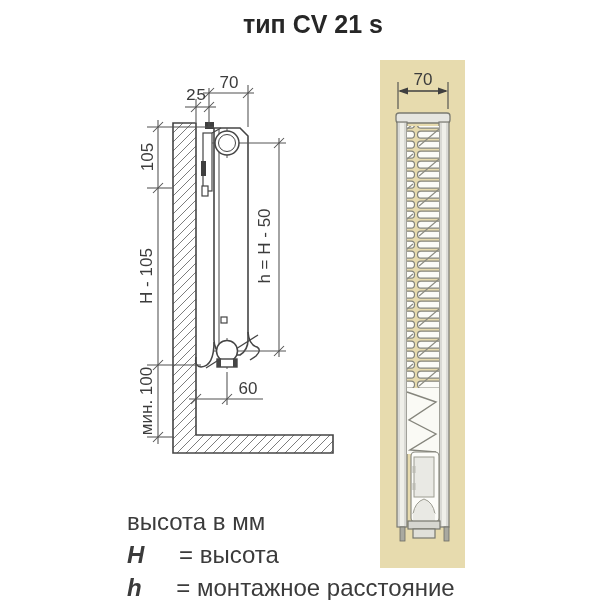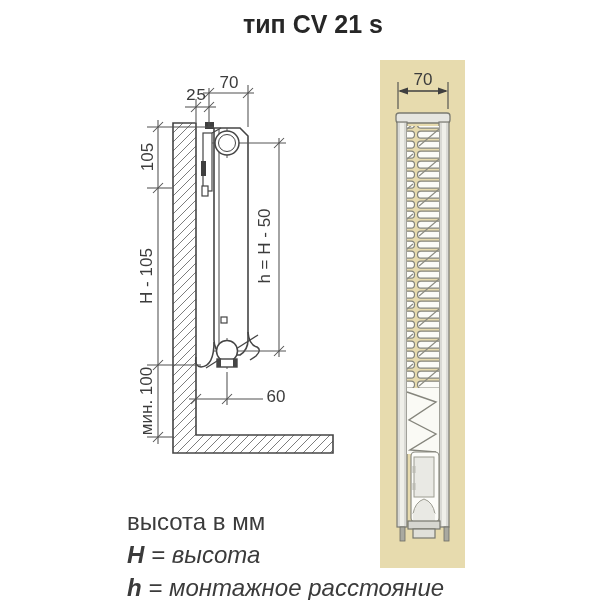--- a/index.html
+++ b/index.html
@@ -15,21 +15,21 @@
   .lbl.rot{transform:translate(-50%,-50%) rotate(-90deg);}
   .title{
     position:absolute;left:313px;top:24px;transform:translate(-50%,-50%);
     font-size:25px;font-weight:bold;color:#272727;white-space:nowrap;
   }
   .legend-line{
     position:absolute;left:127px;color:#3b3b3b;font-size:24px;line-height:1.15;
     white-space:nowrap;
   }
   .legend-line .sym{font-weight:bold;font-style:italic;}
-  .legend-line .desc{font-style:italic;}
+  .legend-line .desc{margin-left:28px;}
   #legend-units{top:508px;}
   #legend-H{top:541px;}
   #legend-h{top:574px;}
 </style>
 </head>
 <body>
 
 <div id="stage">
 
   <svg id="drawing" width="600" height="600" viewBox="0 0 600 600">
@@ -166,21 +166,21 @@
   </svg>
 
   <div class="title">тип CV 21 s</div>
 
   <div class="lbl" style="left:196px;top:95px;font-family:Liberation Mono, monospace;">25</div>
   <div class="lbl" style="left:229px;top:82px;">70</div>
   <div class="lbl rot" style="left:147px;top:157px;">105</div>
   <div class="lbl rot" style="left:146px;top:276px;">H - 105</div>
   <div class="lbl rot" style="left:146px;top:401px;">мин. 100</div>
   <div class="lbl rot" style="left:264px;top:246px;">h = H - 50</div>
-  <div class="lbl" style="left:248px;top:396px;margin-left:28px;">60</div>
+  <div class="lbl" style="left:248px;top:388px;">60</div>
   <div class="lbl" style="left:423px;top:79px;">70</div>
 
   <div class="legend-line" id="legend-units">высота в мм</div>
   <div class="legend-line" id="legend-H">
     <span class="sym">H</span><span class="desc"> = высота</span>
   </div>
   <div class="legend-line" id="legend-h">
     <span class="sym">h</span><span class="desc"> = монтажное расстояние</span>
   </div>
 

